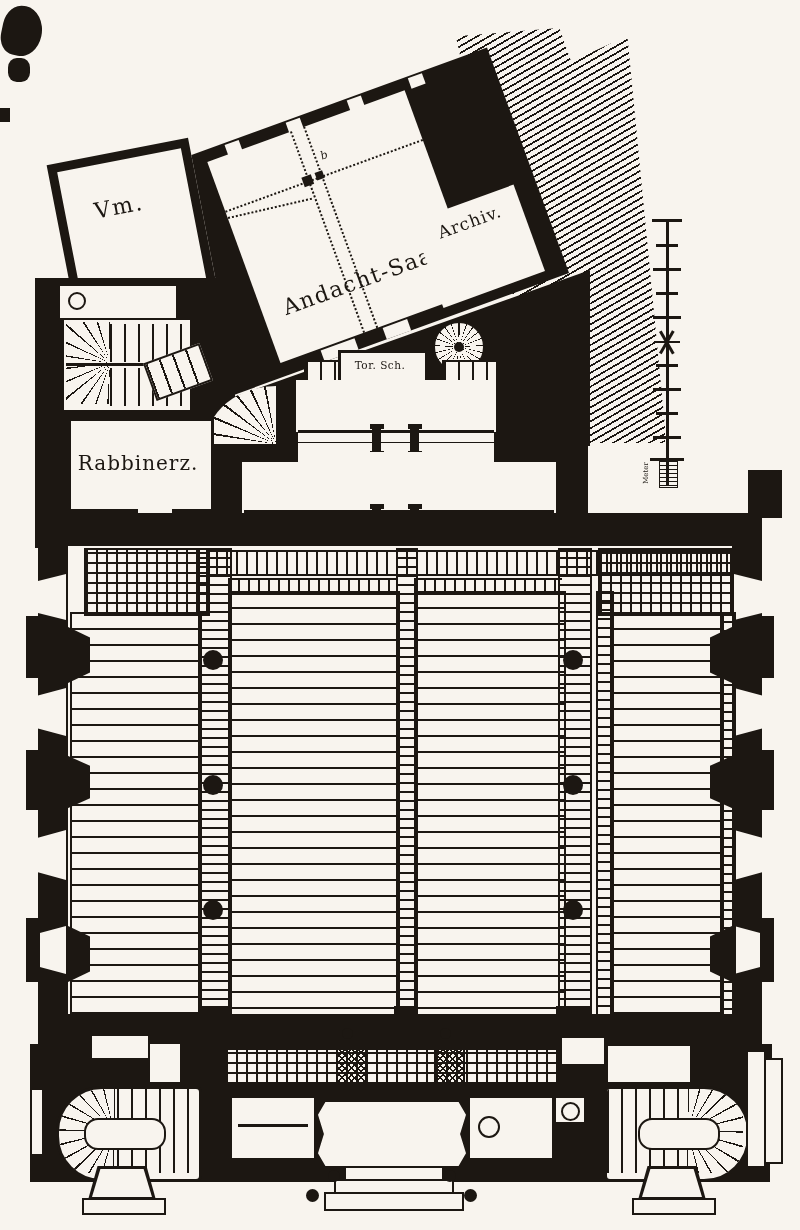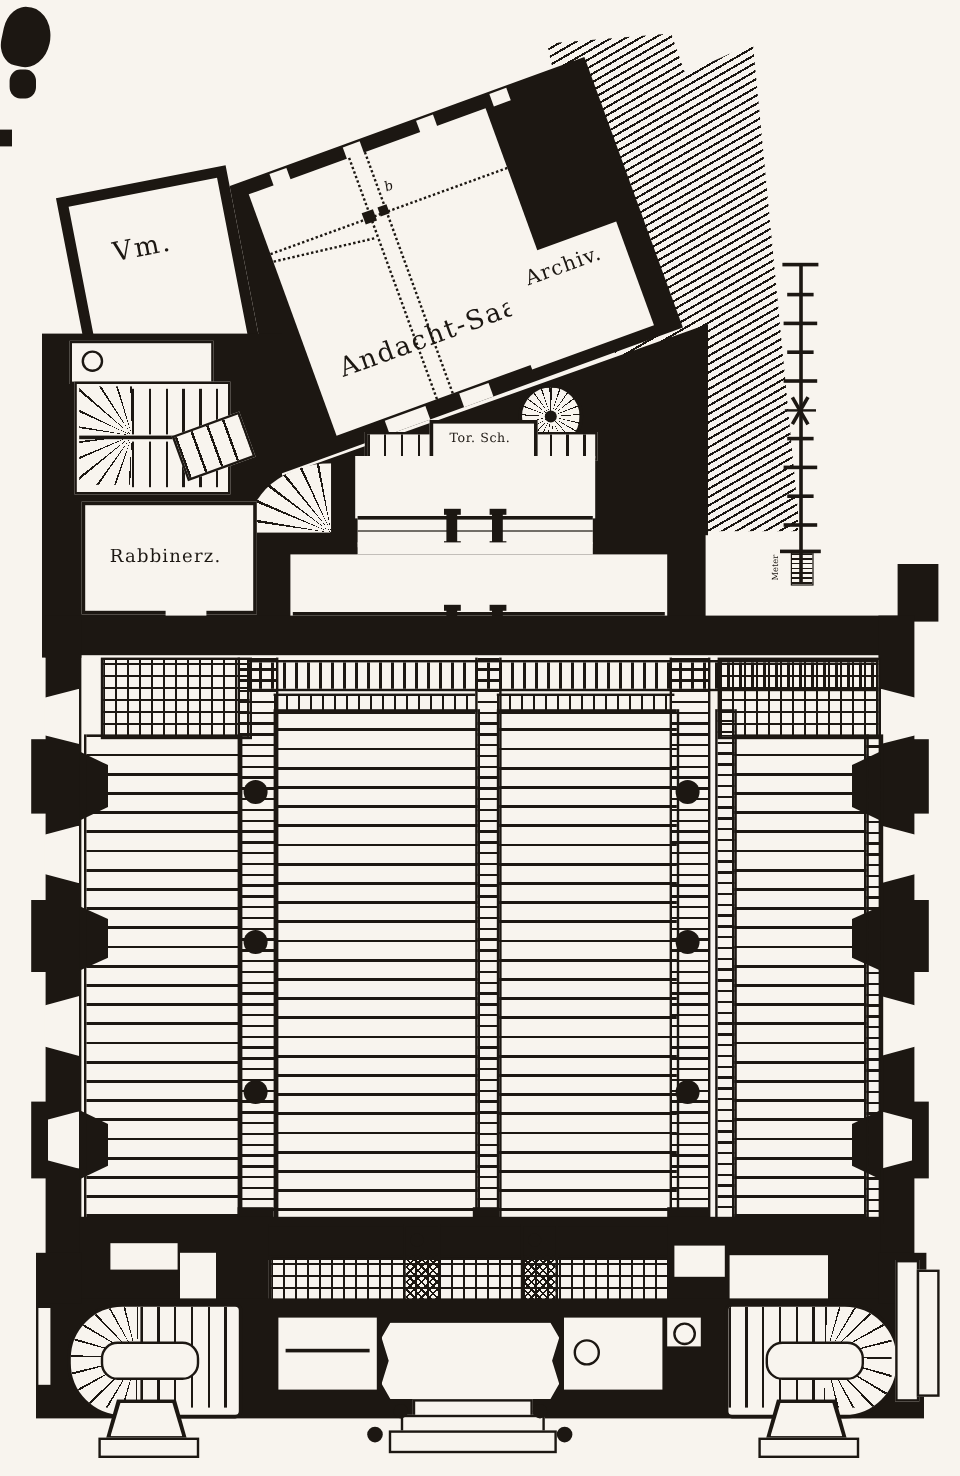--- a/index.html
+++ b/index.html
@@ -97,27 +97,27 @@
     <div class="abs" style="left:2px;top:2px;width:44px;height:82px;
          background:repeating-conic-gradient(from 150deg at 100% 50%,var(--ink) 0 2deg,transparent 2deg 16deg);"></div>
     <div class="abs risers" style="left:46px;top:4px;width:76px;height:38px;"></div>
     <div class="abs risers" style="left:46px;top:48px;width:76px;height:38px;"></div>
     <div class="abs ink" style="left:2px;top:43px;width:122px;height:3px;"></div>
   </div>
   <div class="abs risers" style="left:148px;top:352px;width:56px;height:36px;border:2px solid var(--ink);background-color:var(--paper);transform:rotate(-20deg);"></div>
   <div class="abs" style="left:206px;top:386px;width:70px;height:58px;background-color:var(--paper);border-top-left-radius:100%;
               background-image:repeating-conic-gradient(from 180deg at 100% 100%,var(--ink) 0 2deg,transparent 2deg 14deg);"></div>
   <div class="abs paper" style="left:68px;top:418px;width:140px;height:88px;border:3px solid var(--ink);">
-    <div class="abs lbl" style="left:0;top:28px;width:134px;height:28px;font-size:15px;letter-spacing:1px;">Rabbinerz.</div>
+    <div class="abs lbl" style="left:0;top:28px;width:134px;height:28px;font-size:20px;letter-spacing:1px;">Rabbinerz.</div>
   </div>
   <div class="abs paper" style="left:138px;top:506px;width:34px;height:40px;"></div>
 
   <div class="abs risers" style="left:304px;top:360px;width:54px;height:20px;border:2px solid var(--ink);background-color:var(--paper);"></div>
   <div class="abs risers" style="left:442px;top:360px;width:52px;height:20px;border:2px solid var(--ink);background-color:var(--paper);"></div>
-  <div class="abs paper" style="left:358px;top:350px;width:84px;height:30px;border:3px solid var(--ink);">
+  <div class="abs paper" style="left:338px;top:350px;width:84px;height:30px;border:3px solid var(--ink);">
     <div class="abs lbl" style="left:0;top:0;width:78px;height:24px;font-size:10.5px;letter-spacing:0.5px;">Tor. Sch.</div>
   </div>
   <div class="abs paper" style="left:296px;top:380px;width:200px;height:52px;"></div>
   <div class="abs rail" style="left:298px;top:430px;width:196px;height:20px;"></div>
   <div class="abs post" style="left:372px;top:426px;width:9px;height:28px;"></div>
   <div class="abs post" style="left:410px;top:426px;width:9px;height:28px;"></div>
   <div class="abs paper" style="left:298px;top:452px;width:196px;height:10px;border-bottom:2.5px solid var(--ink);"></div>
   <div class="abs paper" style="left:242px;top:462px;width:314px;height:52px;"></div>
   <div class="abs rail" style="left:244px;top:510px;width:310px;height:20px;"></div>
   <div class="abs post" style="left:372px;top:506px;width:9px;height:28px;"></div>

